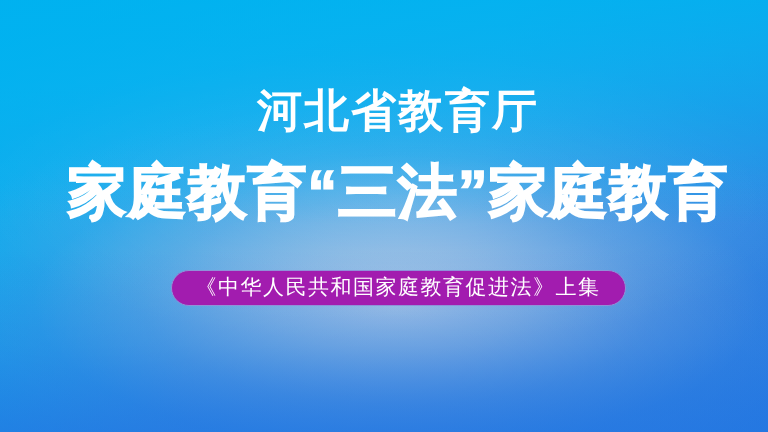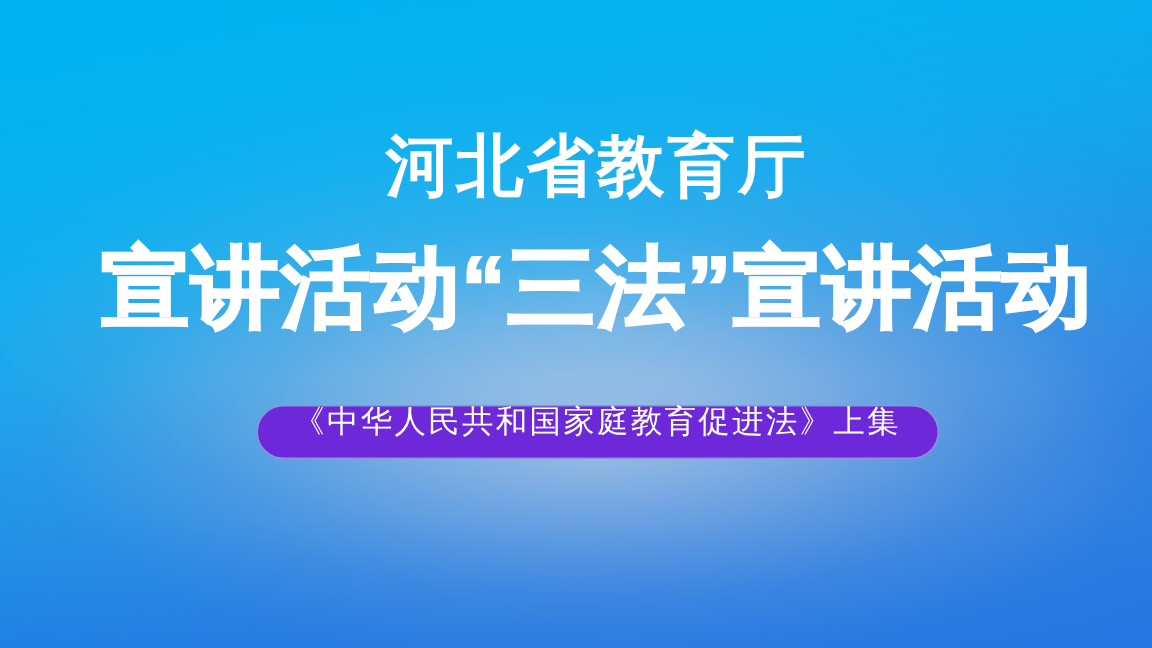--- a/index.html
+++ b/index.html
@@ -111,24 +111,24 @@
     letter-spacing: 1px;
     white-space: nowrap;
     -webkit-text-stroke: 1.6px #ffffff;
   }
 
   .pill {
     margin-top: 48px;
     height: 36px;
     padding: 0 24px;
     display: flex;
-    align-items: flex-start;
+    align-items: center;
     justify-content: center;
     border-radius: 18px;
-    background: #6d28d9;
+    background: #a21caf;
     border: 1px solid #8e92d8;
     box-sizing: border-box;
     white-space: nowrap;
   }
 
   .pill-text {
     font-family: "Liberation Serif", "DejaVu Serif", serif;
     font-size: 21px;
     line-height: 1;
     color: #ffffff;
@@ -144,20 +144,20 @@
   <div class="bg-layer bg-horiz"></div>
   <div class="bg-layer bg-haze"></div>
   <div class="bg-layer bg-bloom"></div>
   <div class="bg-layer bg-top"></div>
   <div class="bg-layer bg-bottom"></div>
 
   <div class="content">
 
     <div class="eyebrow">河北省教育厅</div>
 
-    <div class="headline">宣讲活动“三法”宣讲活动</div>
+    <div class="headline">家庭教育“三法”家庭教育</div>
 
     <div class="pill">
       <span class="pill-text">《中华人民共和国家庭教育促进法》上集</span>
     </div>
 
   </div>
 </div>
 
 </body></html>

